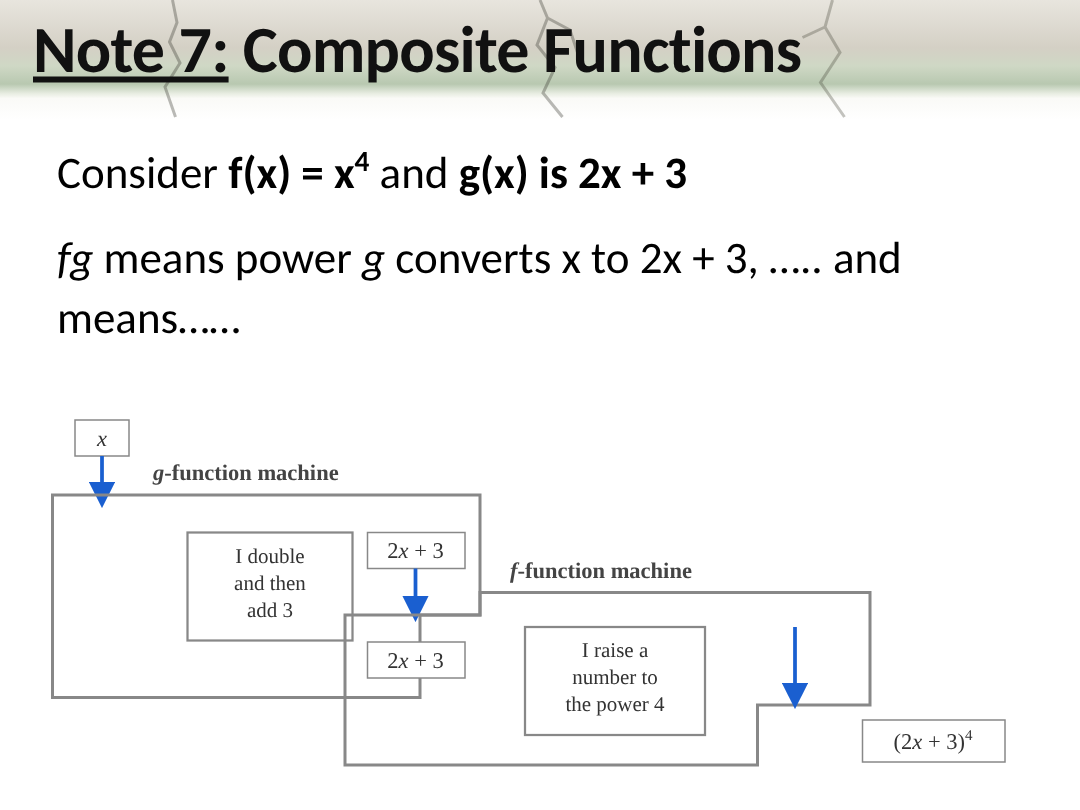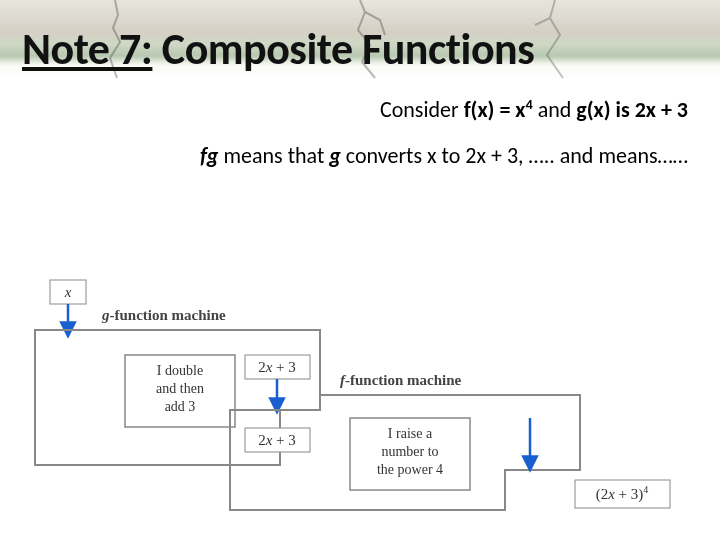--- a/index.html
+++ b/index.html
@@ -6,29 +6,29 @@
   html, body { width: 720px; height: 540px; font-family: Calibri, Arial, sans-serif; background: #fff; }
   .slide { width: 720px; height: 540px; position: relative; background: #fff; overflow: hidden; }
   .header-bg {
     position: absolute; top: 0; left: 0; width: 720px; height: 80px;
     background: linear-gradient(180deg, #e8e5de 0%, #d4d0c5 40%, #cfd8c5 55%, #b8c8b0 70%, #e8ede2 78%, #fafaf7 82%, #fff 100%);
     z-index: 0;
   }
   .crack { position: absolute; z-index: 0; }
   .crack svg { display:block; }
   .title {
-    position: absolute; top: 22px; left: 22px; z-index: 2;
+    position: absolute; top: 6px; left: 22px; z-index: 2;
     font-size: 44px; color: #111;
     letter-spacing: -0.5px;
   }
   .title .ul { text-decoration: underline; }
   .content { position: absolute; top: 95px; left: 38px; width: 650px; z-index: 2; color: #000; }
-  .line { font-size: 22px; margin-bottom: 16px; line-height: 1.35; text-align: right; }
+  .line { font-size: 30px; margin-bottom: 16px; line-height: 1.35; }
   .bold { font-weight: bold; }
-  .bi { font-weight: bold; font-style: italic; }
+  .bi { font-weight: normal; font-style: italic; }
   sup { font-size: 0.65em; vertical-align: super; }
   .diagram { position: absolute; left: 20px; top: 270px; width: 680px; height: 260px; z-index: 2; }
   .diagram svg { display:block; }
   .machine-label { font-family: Georgia, 'Times New Roman', serif; font-weight: bold; font-size: 15px; fill: #444; }
   .machine-label .fn { font-style: italic; }
   .io-text { font-family: Georgia, 'Times New Roman', serif; font-size: 15px; fill: #333; }
   .io-text-italic { font-style: italic; }
   .desc-text { font-family: Georgia, 'Times New Roman', serif; font-size: 14px; fill: #333; }
 </style>
 </head>
@@ -55,21 +55,21 @@
 
   <h1 class="title">
     <span class="ul">Note 7:</span><span>  Composite Functions</span>
   </h1>
 
   <div class="content">
     <p class="line">
       <span>Consider </span><span class="bold"><span>f(x) = x</span><sup>4</sup></span><span>  and  </span><span class="bold">g(x) is 2x + 3</span>
     </p>
     <p class="line">
-      <span class="bi">fg</span><span> means that </span><span class="bi">g</span><span> converts x to 2x + 3, ….. and means……</span>
+      <span class="bi">fg</span><span> means power </span><span class="bi">g</span><span> converts x to 2x + 3, ….. and means……</span>
     </p>
   </div>
 
   <div class="diagram">
     <svg width="680" height="260" viewBox="0 0 680 260">
       <defs>
         <marker id="arrow-blue" viewBox="0 0 10 10" refX="5" refY="5" markerWidth="7" markerHeight="7" orient="auto-start-reverse">
           <path d="M 0 0 L 10 5 L 0 10 z" fill="#1a5fd0"></path>
         </marker>
       </defs>

